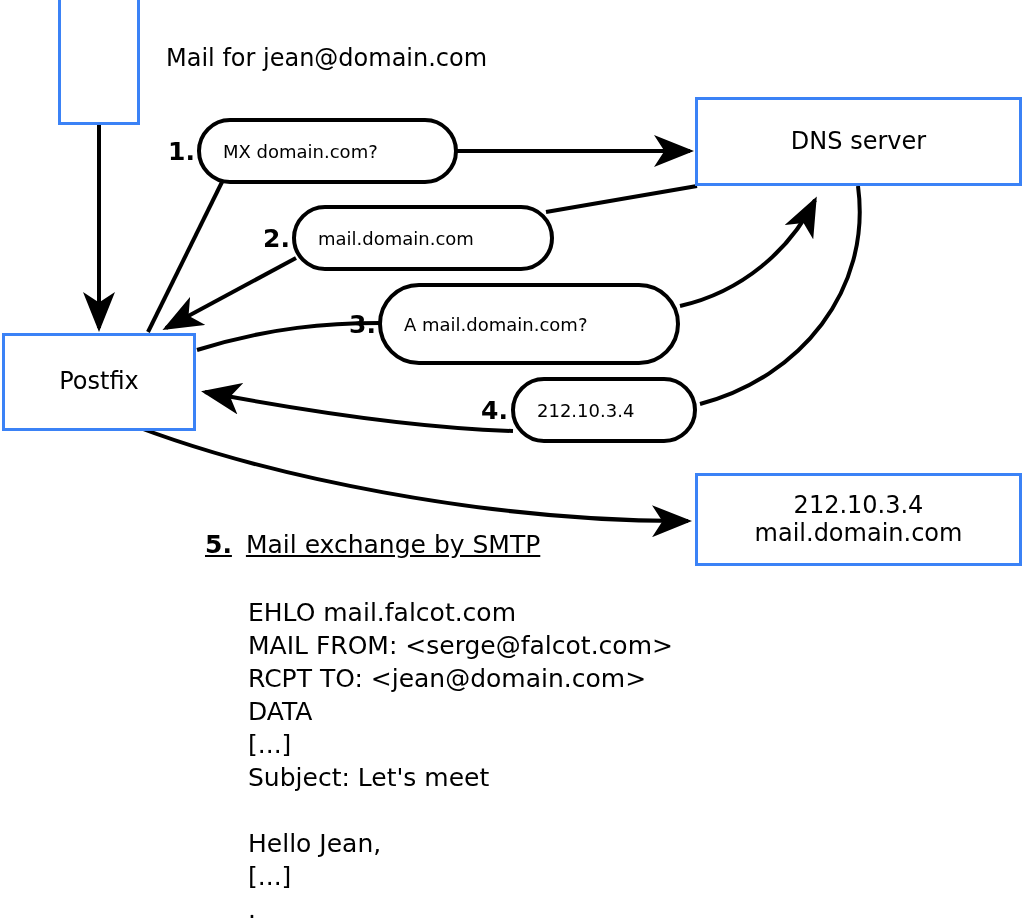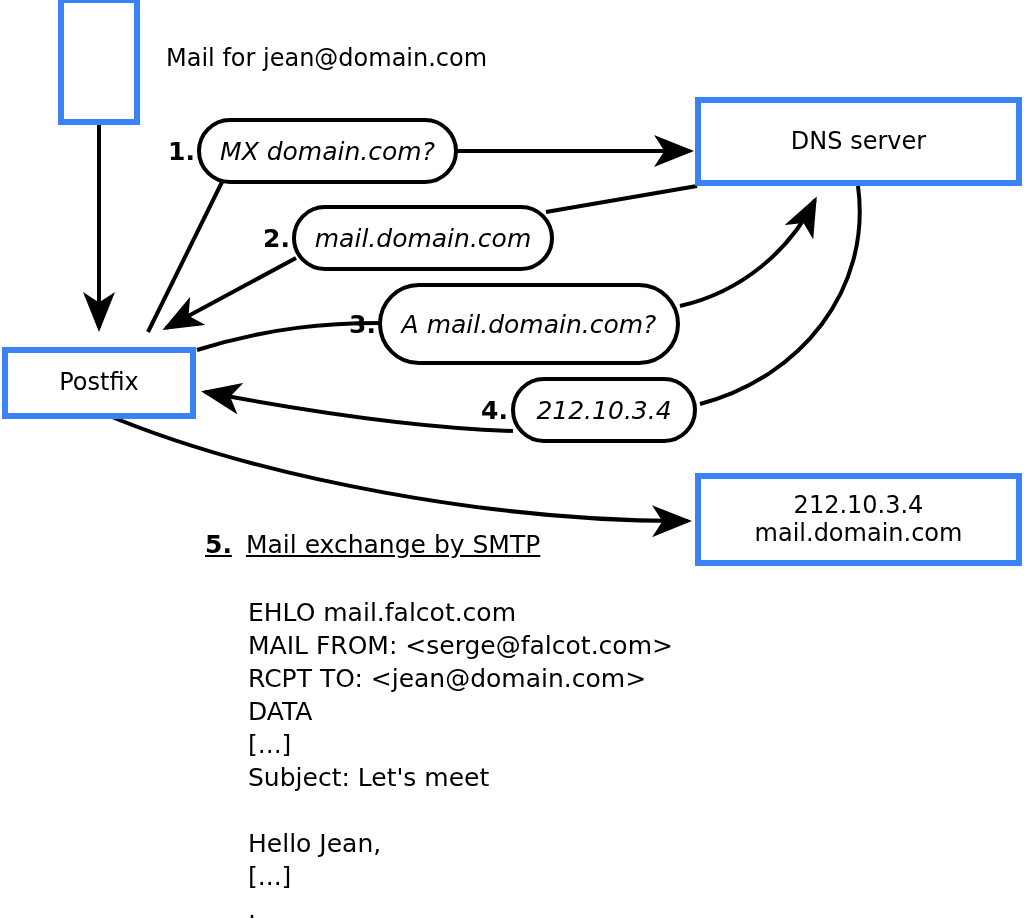--- a/index.html
+++ b/index.html
@@ -21,51 +21,50 @@
   #wire-layer {
     position: absolute;
     left: 0;
     top: 0;
     width: 1024px;
     height: 919px;
   }
   .node-box {
     position: absolute;
     box-sizing: border-box;
-    border: 6px solid #3b82f6;
+    border: 3px solid #3b82f6;
     background: #ffffff;
     display: flex;
     flex-direction: column;
     align-items: center;
     justify-content: center;
     text-align: center;
     line-height: 1.15;
   }
   .node-box .node-line {
     display: block;
     white-space: nowrap;
   }
   #box-incoming-mail { left: 58px;  top: -3px;  width: 82px;  height: 128px; }
-  #box-postfix       { left: 2px;   top: 347px; width: 194px; height: 72px;  font-size: 24px; }
+  #box-postfix       { left: 2px;   top: 333px; width: 194px; height: 98px;  font-size: 24px; }
   #box-dns           { left: 695px; top: 97px;  width: 327px; height: 89px;  font-size: 24px; }
   #box-mailserver    { left: 695px; top: 473px; width: 327px; height: 93px;  font-size: 24px; }
 
   .callout {
     position: absolute;
     box-sizing: border-box;
     border: 4px solid #000000;
     background: #ffffff;
     border-radius: 999px;
     display: flex;
     align-items: center;
-    justify-content: center;
-    font-size: 25px;
+    justify-content: flex-start;
+    font-size: 18px;
     white-space: nowrap;
     padding: 0 22px;
-    font-style: italic;
   }
   #callout-1 { left: 197px; top: 118px; width: 261px; height: 66px; }
   #callout-2 { left: 292px; top: 205px; width: 262px; height: 66px; }
   #callout-3 { left: 378px; top: 283px; width: 302px; height: 82px; }
   #callout-4 { left: 511px; top: 377px; width: 186px; height: 66px; }
 
   .step-num {
     position: absolute;
     font-weight: bold;
     font-size: 25px;

